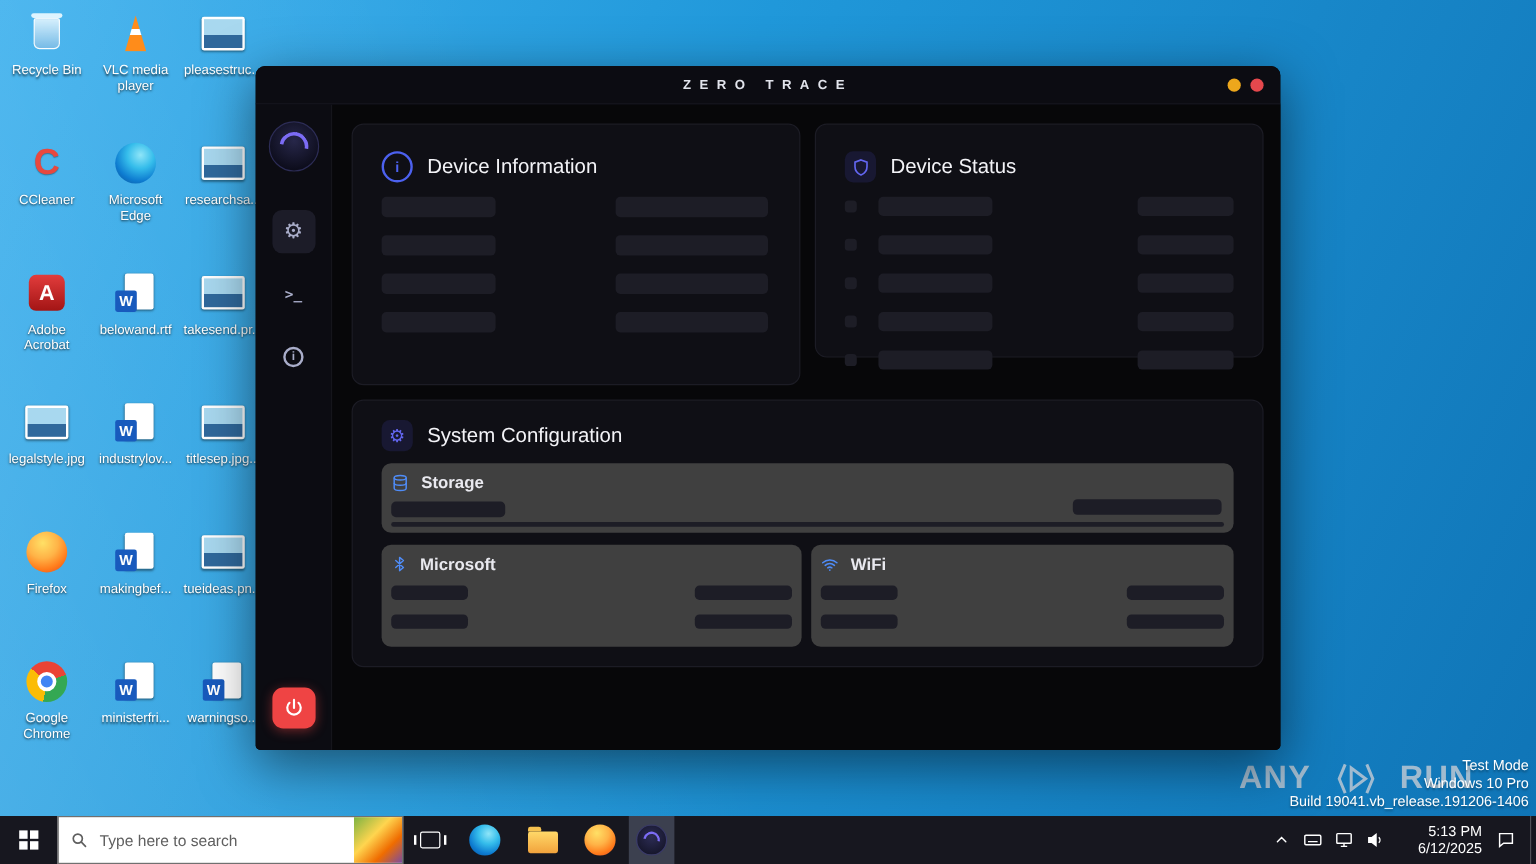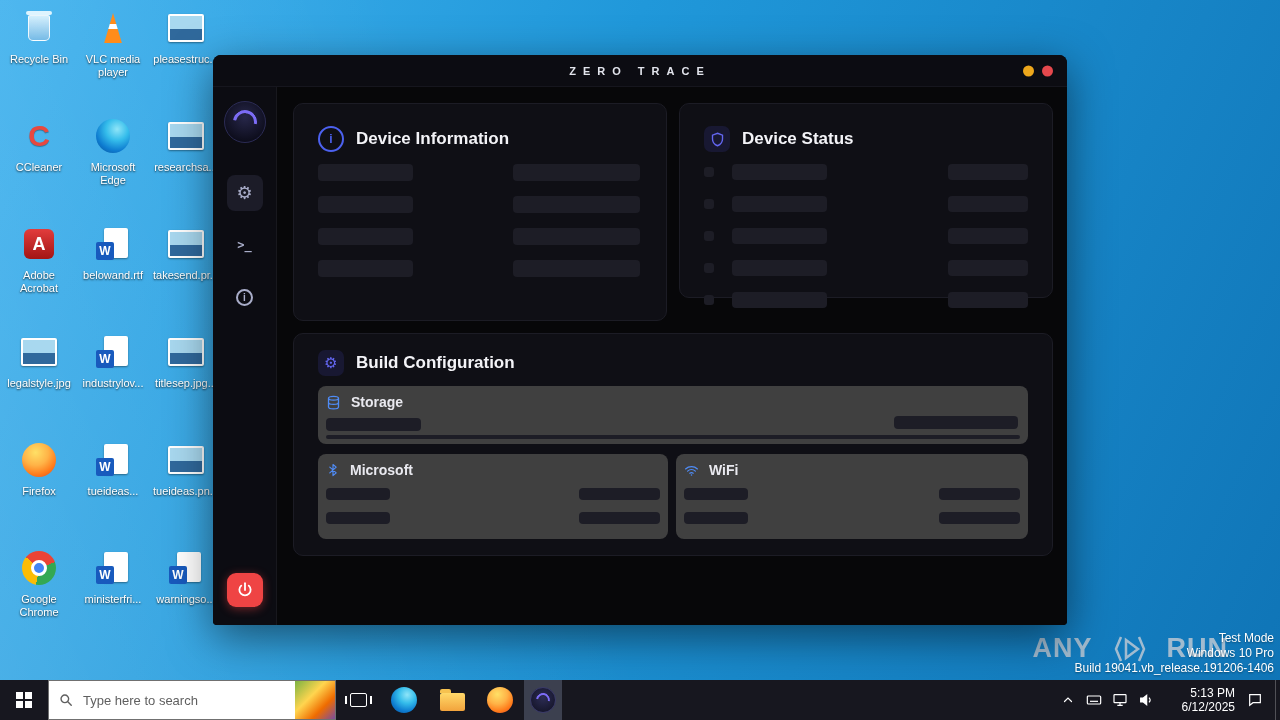--- a/index.html
+++ b/index.html
@@ -87,21 +87,21 @@
   .power-btn { margin-top:auto; width:36px; height:34px; border-radius:9px; background:#ef4444;
     display:flex; align-items:center; justify-content:center; cursor:pointer; box-shadow:0 2px 10px rgba(239,68,68,.45); }
 
   .content { flex:1; padding:16px; background:#070709; }
   .row1 { display:flex; gap:12px; }
   .card { background:#0f0f15; border:1px solid #1c1c25; border-radius:10px; }
   .card.di { width:374px; height:218px; padding:22px 24px; }
   .card.ds { flex:1; height:195px; padding:22px 24px; }
   .card.sc { margin-top:12px; height:223px; padding:16px 24px; }
   .card-head { display:flex; align-items:center; gap:12px; margin-bottom:12px; }
-  .card-title { margin:0; font-size:17px; font-weight:700; color:#f3f3f7; }
+  .card-title { margin:0; font-size:17px; font-weight:400; color:#f3f3f7; }
   .ch-ico { width:26px; height:26px; flex:none; display:flex; align-items:center; justify-content:center; }
   .info-ring { border:2px solid #4c61ef; border-radius:50%; color:#4c61ef; font-size:12px; font-weight:bold; }
   .info-ring::after { content:"i"; }
   .ico-box { background:#181832; border-radius:7px; color:#6366f1; }
 
   .skel { background:#1d1d26; border-radius:4px; }
   .di-rows { display:flex; flex-direction:column; gap:15px; }
   .di-row { display:flex; align-items:center; }
   .skel-a { width:95px; height:17px; }
   .skel-b { width:127px; height:17px; margin-left:100px; }
@@ -268,21 +268,21 @@
       </div>
     <div class="dlabel">Firefox</div>
   </div>
   <div class="dicon" style="left:77px;top:438px">
     <div class="ic">
         <div class="wordfile">
           <div class="pg"></div>
           <div class="bdg"></div>
         </div>
       </div>
-    <div class="dlabel">tueideas...</div>
+    <div class="dlabel">makingbef...</div>
   </div>
   <div class="dicon" style="left:150px;top:438px">
     <div class="ic">
         <div class="imgfile">
           <i></i>
         </div>
       </div>
     <div class="dlabel">tueideas.pn...</div>
   </div>
 
@@ -434,21 +434,21 @@
               </div>
           </div>
         </div>
       </div>
 
       <div class="card sc">
         <div class="card-head" style="margin-bottom:10px">
           <span class="ch-ico ico-box">
               <span class="gear-glyph" style="font-size:15px;color:#6366f1"></span>
             </span>
-          <h2 class="card-title">Build Configuration</h2>
+          <h2 class="card-title">System Configuration</h2>
         </div>
 
         <div class="panel storage-panel">
           <div class="panel-head">
             <svg width="15" height="15" viewBox="0 0 24 24" fill="none" stroke="#4f8cf7" stroke-width="2">
               <ellipse cx="12" cy="5" rx="8" ry="3"></ellipse>
               <path d="M4 5v14c0 1.7 3.6 3 8 3s8-1.3 8-3V5"></path>
               <path d="M4 12c0 1.7 3.6 3 8 3s8-1.3 8-3"></path>
             </svg>
             <span class="panel-title">Storage</span>

